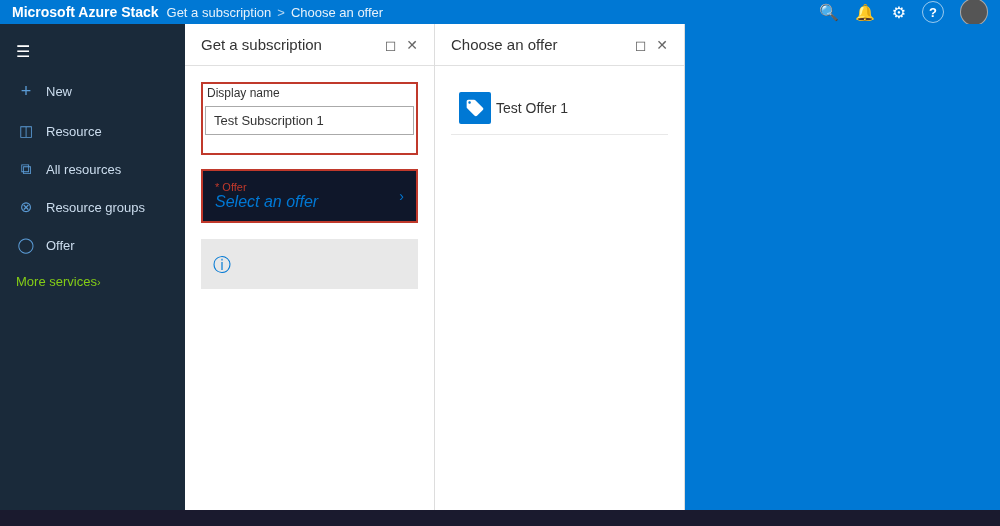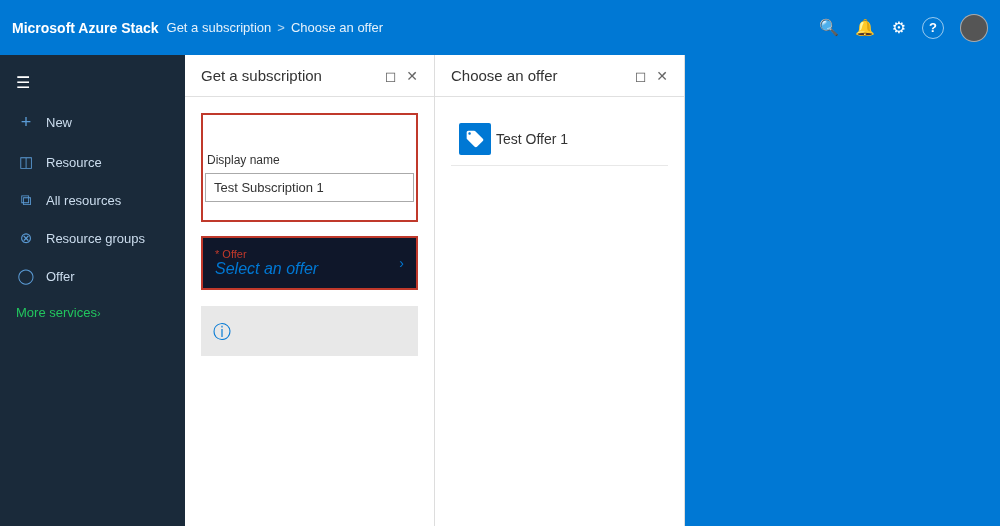--- a/index.html
+++ b/index.html
@@ -3,21 +3,21 @@
   <meta charset="utf-8">
   <style>
     * { box-sizing: border-box; margin: 0; padding: 0; }
     body { font-family: 'Segoe UI', sans-serif; background: #1a1a2e; width: 1000px; height: 526px; overflow: hidden; }
 
     
     .topbar {
       display: flex;
       align-items: center;
       background: #0078d4;
-      height: 55px;
+      height: 24px;
       padding: 0 12px;
       justify-content: space-between;
     }
     .topbar-left { display: flex; align-items: center; gap: 8px; }
     .topbar-brand { color: white; font-size: 14px; font-weight: 600; }
     .topbar-breadcrumb { color: white; font-size: 13px; display: flex; align-items: center; gap: 6px; }
     .topbar-breadcrumb span { color: rgba(255,255,255,0.9); }
     .topbar-breadcrumb .sep { color: rgba(255,255,255,0.7); }
     .topbar-right { display: flex; align-items: center; gap: 16px; }
     .topbar-icon { color: white; font-size: 16px; cursor: pointer; }
@@ -39,21 +39,21 @@
     .sidebar-item {
       display: flex;
       align-items: center;
       gap: 10px;
       padding: 10px 16px;
       color: #cde;
       cursor: pointer;
       font-size: 13px;
     }
     .sidebar-item .icon { font-size: 15px; color: #5b9bd5; width: 20px; text-align: center; }
-    .sidebar-more { display: flex; align-items: center; gap: 0; padding: 10px 16px; color: #22c55e; cursor: pointer; font-size: 13px; }
+    .sidebar-more { display: flex; align-items: center; gap: 0; padding: 10px 16px; color: #84cc16; cursor: pointer; font-size: 13px; }
     .sidebar-more .chevron { font-size: 11px; }
 
     
     .content-area {
       flex: 1;
       background: #f0f0f0;
       display: flex;
       flex-direction: row;
       overflow: hidden;
     }
@@ -73,21 +73,21 @@
       justify-content: space-between;
       padding: 12px 16px;
       border-bottom: 1px solid #e0e0e0;
     }
     .panel-title { font-size: 15px; color: #333; font-weight: 400; }
     .panel-actions { display: flex; gap: 10px; align-items: center; }
     .panel-action-icon { color: #666; cursor: pointer; font-size: 14px; }
 
     .panel-body { padding: 16px; flex: 1; }
 
-    .field-group { margin-bottom: 16px; margin-top: 36px; }
+    .field-group { margin-bottom: 16px; }
     .field-label { font-size: 12px; color: #333; margin-bottom: 4px; }
     .field-input {
       width: 100%;
       border: 1px solid #0078d4;
       padding: 6px 8px;
       font-size: 13px;
       color: #333;
       outline: none;
     }
 

